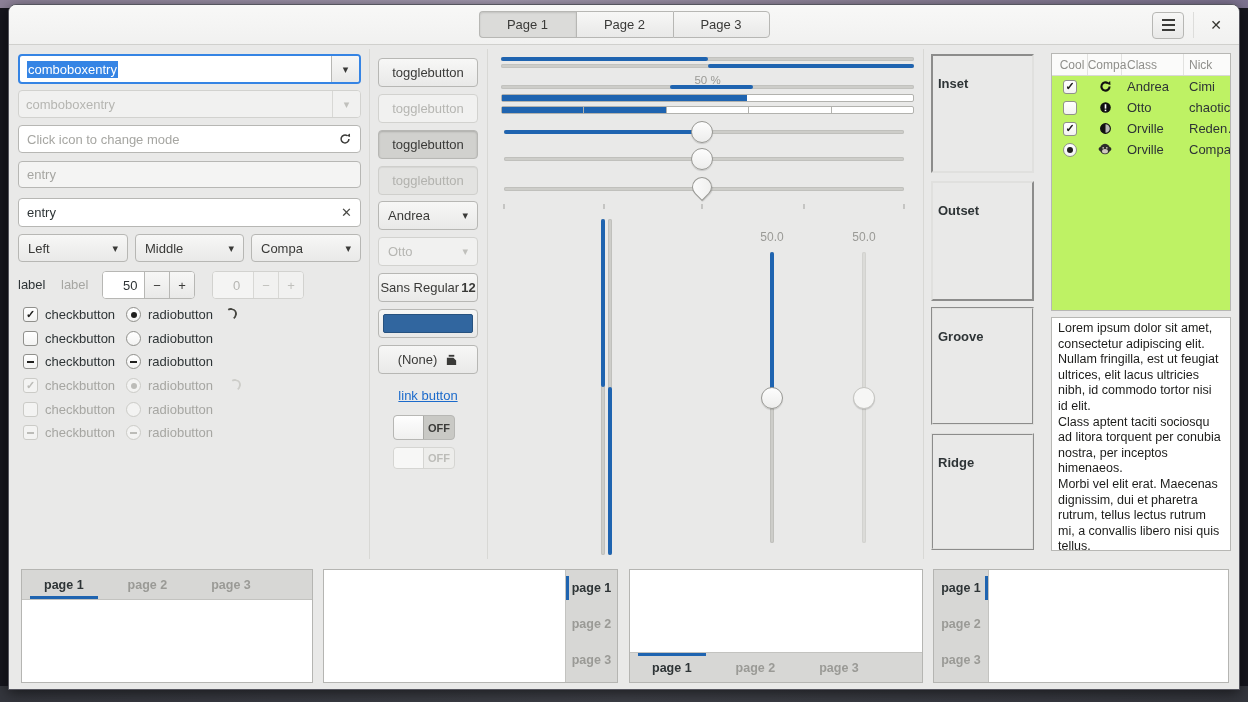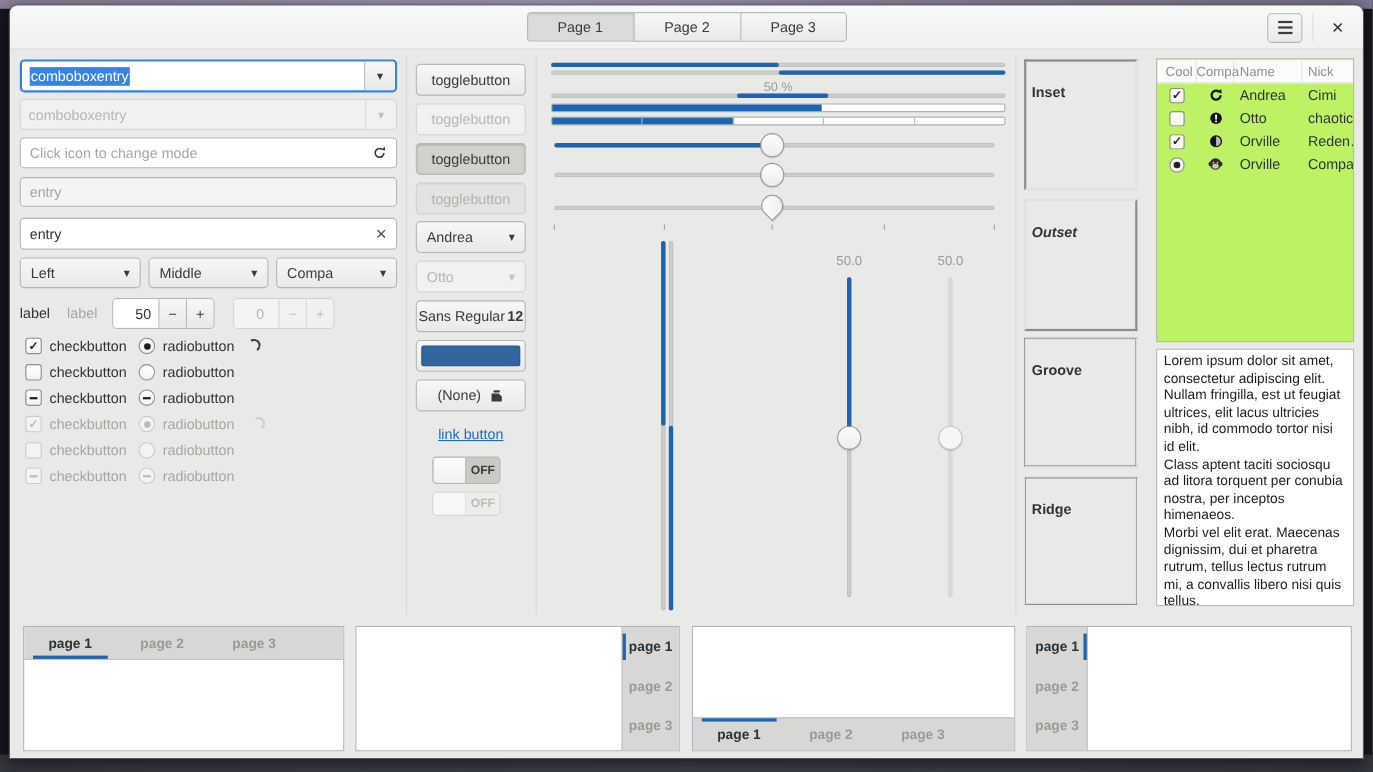--- a/index.html
+++ b/index.html
@@ -492,36 +492,36 @@
       <div class="knob" style="top: 50%; transform: translateY(-50%);"></div>
     </div>
   </div>
 
   <div class="vsep" style="left:914px;"></div>
 
   <div class="abs" style="left:922px; top:40px; width:103px; height:514px;">
     <div class="frame inset" style="top:9px;   height:119px;">
         <div class="ftitle">Inset</div>
       </div>
-    <div class="frame outset" style="top:136px; height:120px;font-style:italic;">
+    <div class="frame outset" style="top:136px; height:120px;">
         <div class="ftitle">Outset</div>
       </div>
     <div class="frame groove" style="top:262px; height:118px;">
         <div class="ftitle">Groove</div>
       </div>
     <div class="frame ridge" style="top:388px; height:117px;">
         <div class="ftitle">Ridge</div>
       </div>
   </div>
 
   <div class="treeview" style="left:1042px; top:48px; width:180px; height:258px;">
     <div class="tv-head">
       <div class="hc c-cool">Cool</div>
       <div class="hc c-icon">Compa</div>
-      <div class="hc c-name">Name</div>
+      <div class="hc c-name">Class</div>
       <div class="hc c-nick" style="border-right:none;">Nick</div>
     </div>
 
     <div class="tv-row">
       <div class="tv-cell c-cool">
           <span class="cb">✓</span>
         </div>
       <div class="tv-cell c-icon">
         <svg width="13" height="13" viewBox="0 0 16 16">
             <path d="M13 8a5 5 0 1 1-2.2-4.15" fill="none" stroke="#111" stroke-width="2.6"></path>

